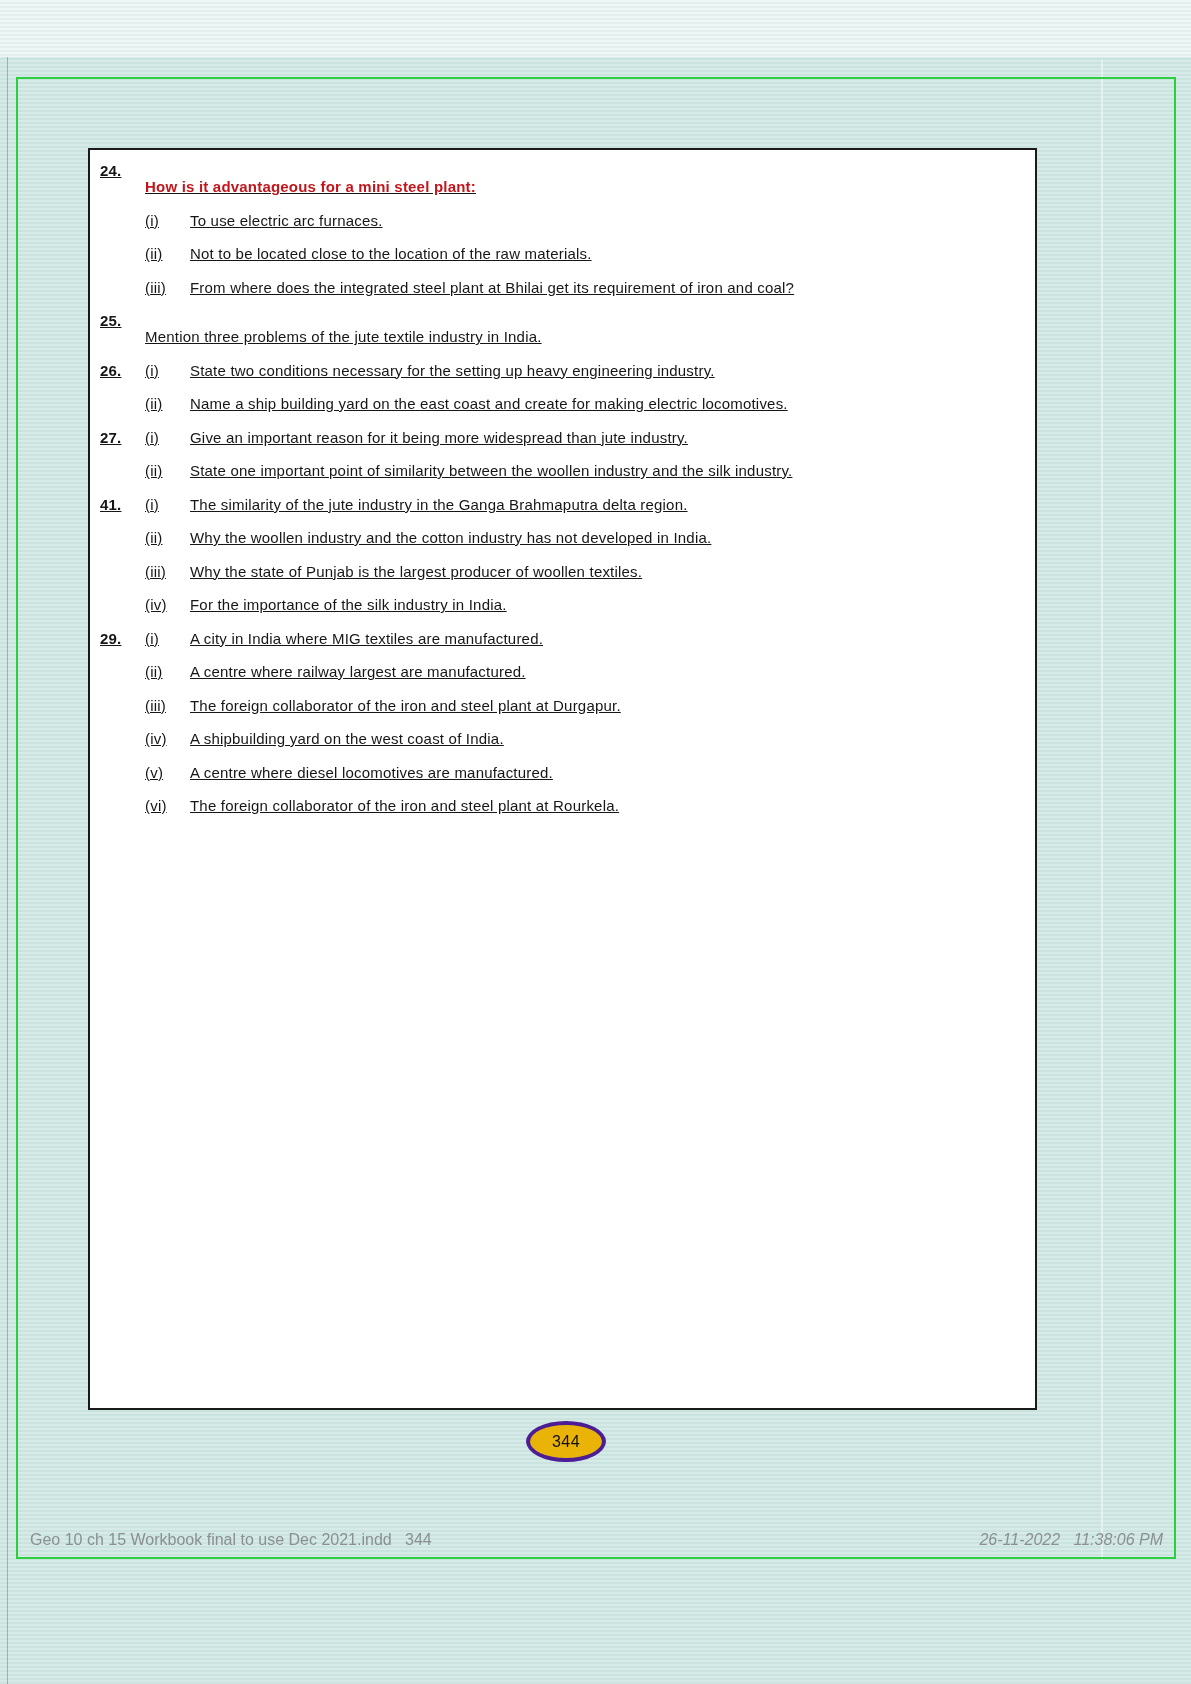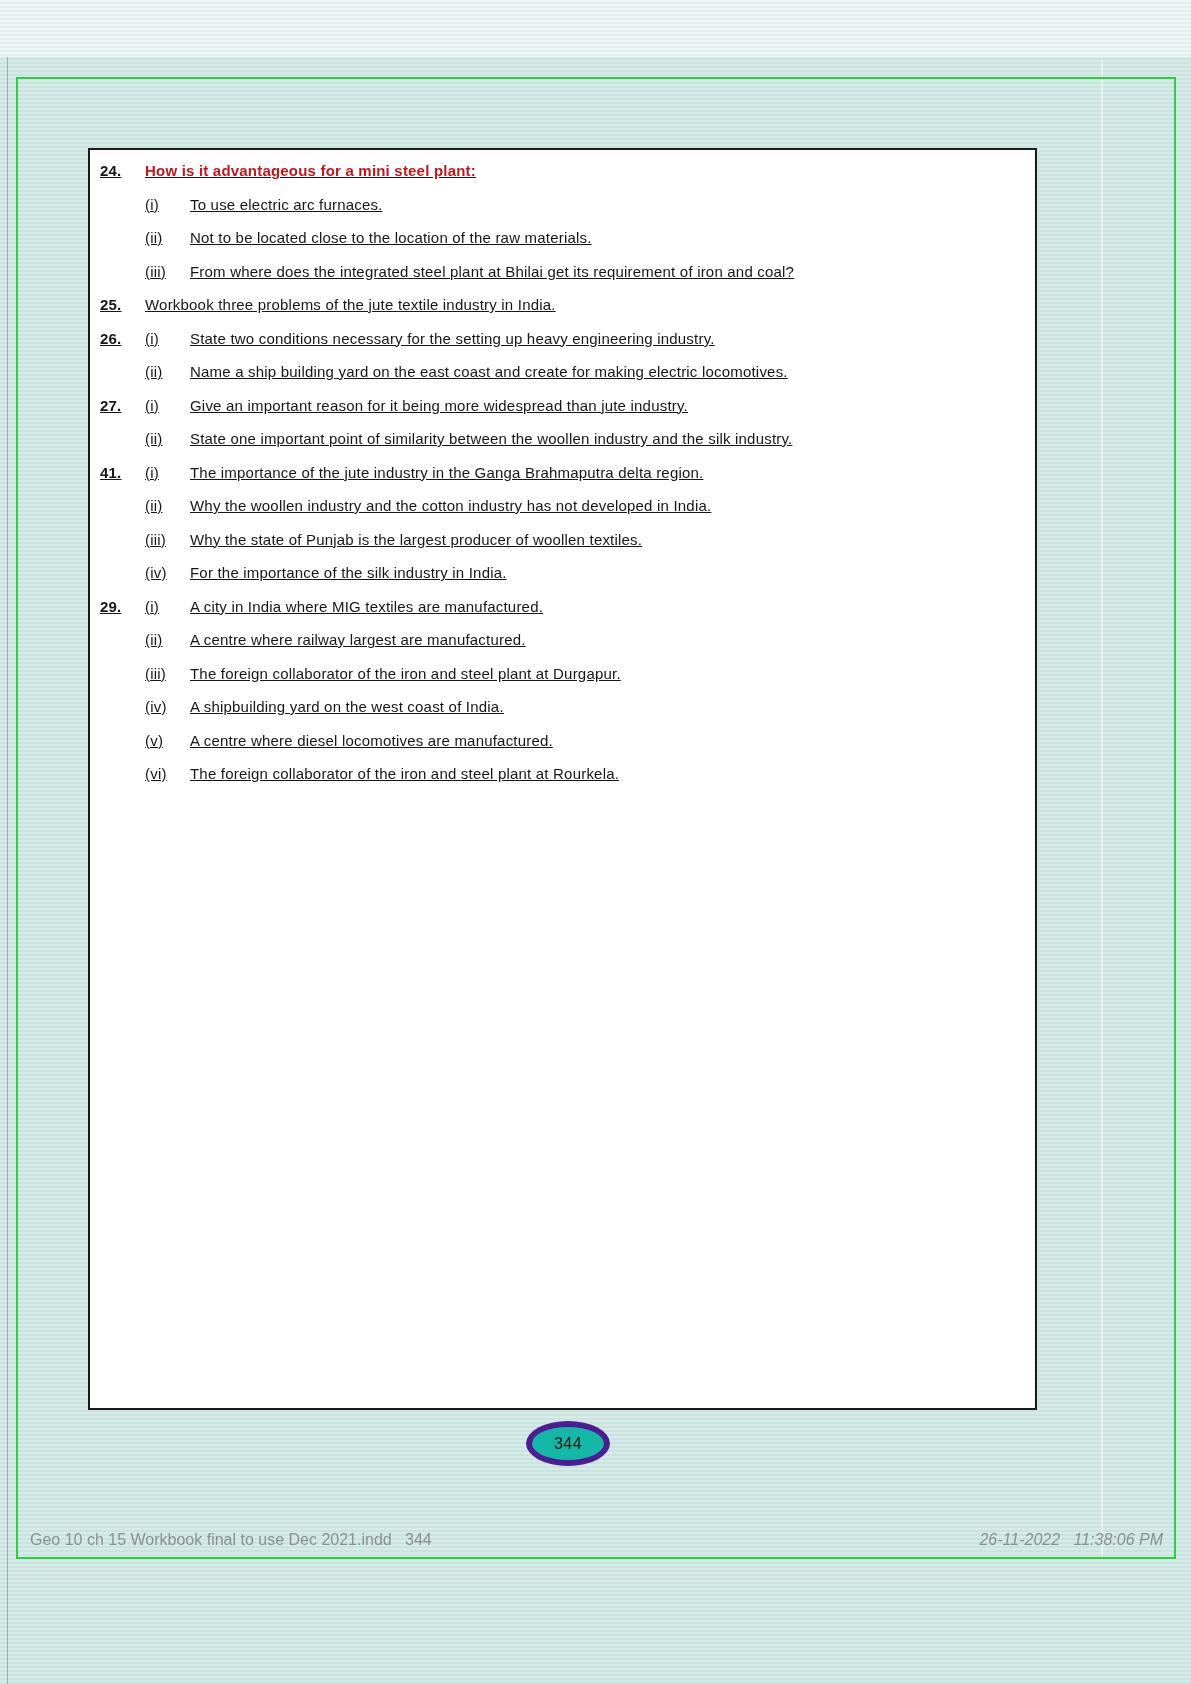--- a/index.html
+++ b/index.html
@@ -29,28 +29,28 @@
     background:#ffffff;border:2px solid #1a1a1a;box-sizing:border-box;
   }
   .questions{
     padding:11px 24px 0 10px;
     font-size:15px;line-height:20px;color:#161616;letter-spacing:0.2px;
   }
   .q{display:flex;align-items:flex-start;text-decoration:underline;}
   .qnum{width:45px;flex:0 0 45px;font-weight:bold;margin-bottom:13.5px;}
   .qbody{flex:1 1 auto;}
   .line{margin-bottom:13.5px;}
-  .heading{font-weight:normal;color:#161616;}
+  .heading{font-weight:normal;color:#161616;margin-top:16px;}
   .heading.red{font-weight:bold;color:#c3161c;}
   .item{display:flex;align-items:flex-start;}
   .ilabel{width:45px;flex:0 0 45px;}
   .itext{flex:1 1 auto;}
   .page-oval{
     position:absolute;left:526px;top:1421px;width:72px;height:33px;
-    background:#14b8a6;border:6px solid #4c1d95;border-radius:50%;
+    background:#eab308;border:4px solid #4c1d95;border-radius:50%;
     display:flex;align-items:center;justify-content:center;
     font-size:16px;color:#111;letter-spacing:0.5px;
   }
   .footer-text{
     position:absolute;top:1531px;font-size:16px;color:#8a8f92;
     filter:blur(0.5px);white-space:pre;
   }
   .footer-left{left:30px;}
   .footer-right{right:28px;text-align:center;font-style:italic;}
 </style>
@@ -79,21 +79,21 @@
           </div>
           <div class="line item">
             <span class="ilabel">(iii)</span>
             <span class="itext">From where does the integrated steel plant at Bhilai get its requirement of iron and coal?</span>
           </div>
         </div>
       </div>
       <div class="q">
         <div class="qnum">25.</div>
         <div class="qbody">
-          <div class="line heading">Workbook three problems of the jute textile industry in India.</div>
+          <div class="line heading">Mention three problems of the jute textile industry in India.</div>
         </div>
       </div>
       <div class="q">
         <div class="qnum">26.</div>
         <div class="qbody">
           <div class="line item">
             <span class="ilabel">(i)</span>
             <span class="itext">State two conditions necessary for the setting up heavy engineering industry.</span>
           </div>
           <div class="line item">
@@ -113,21 +113,21 @@
             <span class="ilabel">(ii)</span>
             <span class="itext">State one important point of similarity between the woollen industry and the silk industry.</span>
           </div>
         </div>
       </div>
       <div class="q">
         <div class="qnum">41.</div>
         <div class="qbody">
           <div class="line item">
             <span class="ilabel">(i)</span>
-            <span class="itext">The importance of the jute industry in the Ganga Brahmaputra delta region.</span>
+            <span class="itext">The similarity of the jute industry in the Ganga Brahmaputra delta region.</span>
           </div>
           <div class="line item">
             <span class="ilabel">(ii)</span>
             <span class="itext">Why the woollen industry and the cotton industry has not developed in India.</span>
           </div>
           <div class="line item">
             <span class="ilabel">(iii)</span>
             <span class="itext">Why the state of Punjab is the largest producer of woollen textiles.</span>
           </div>
           <div class="line item">

